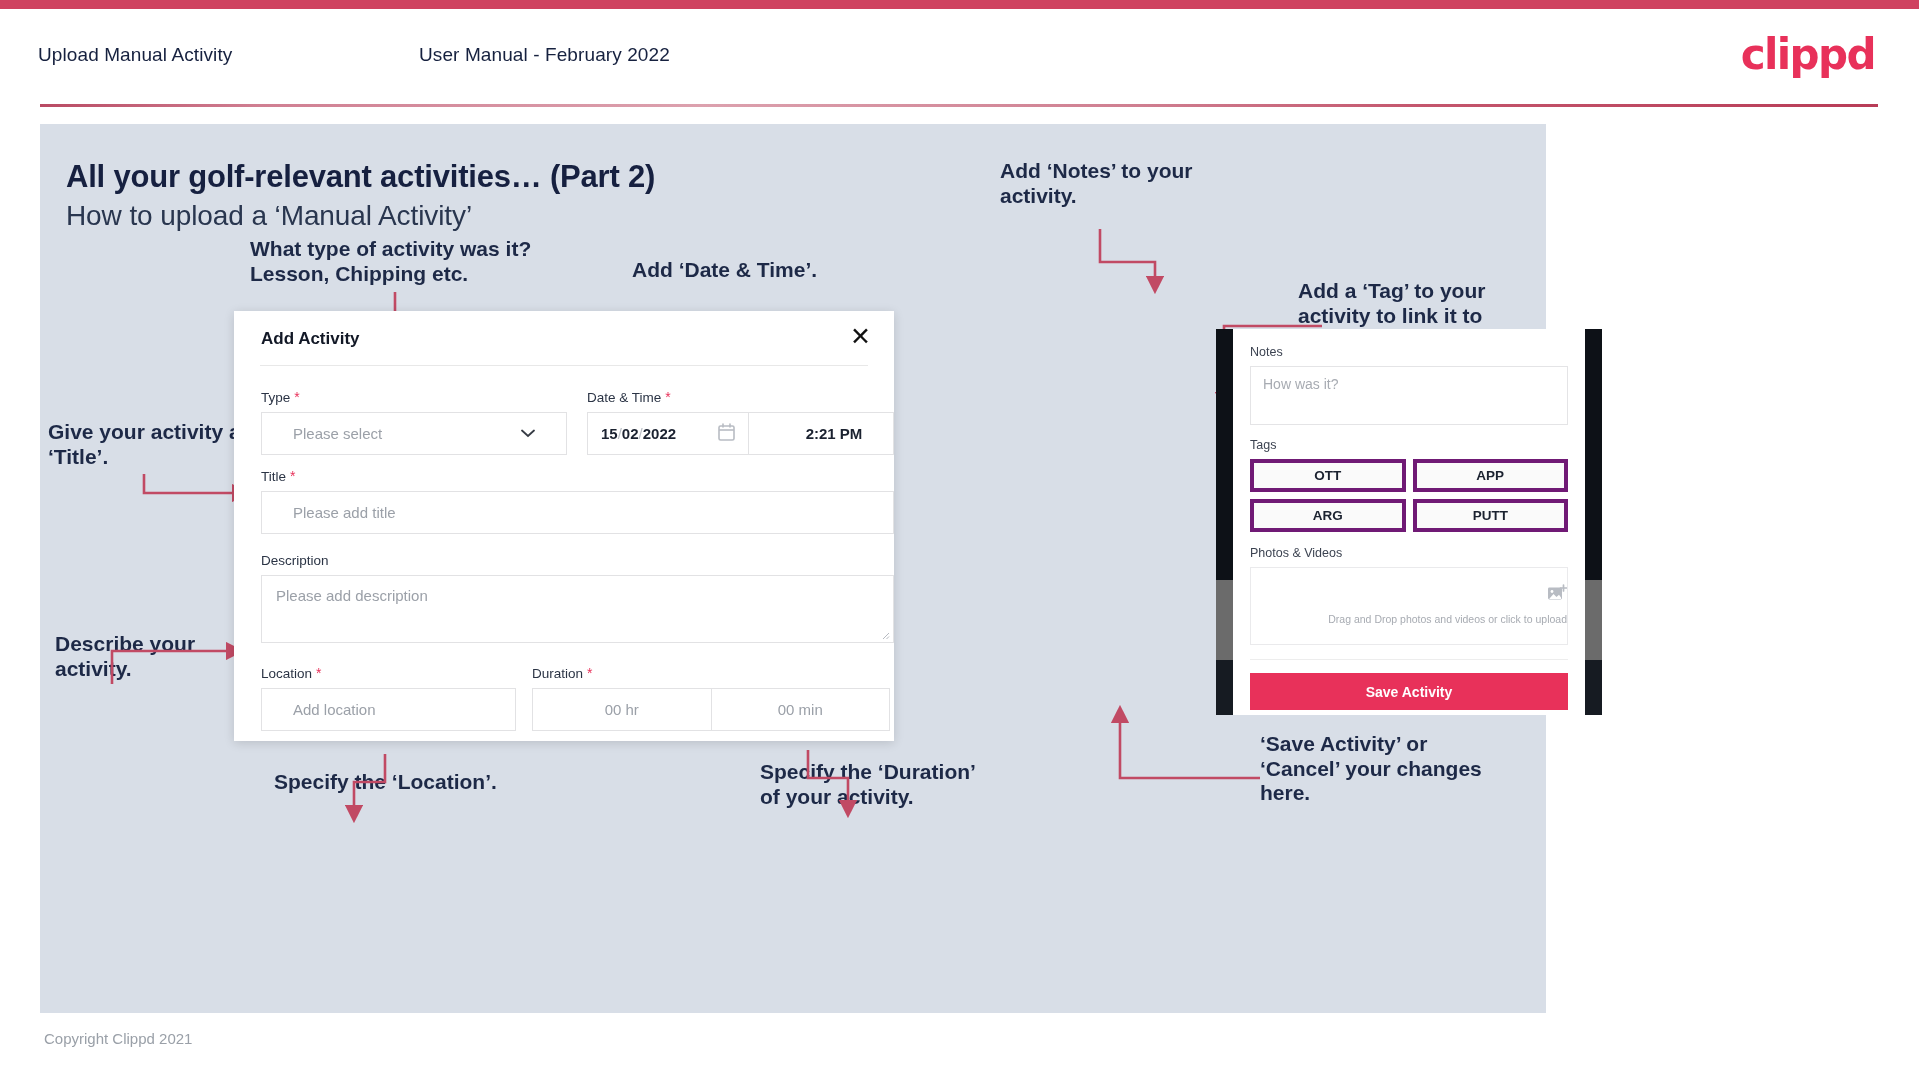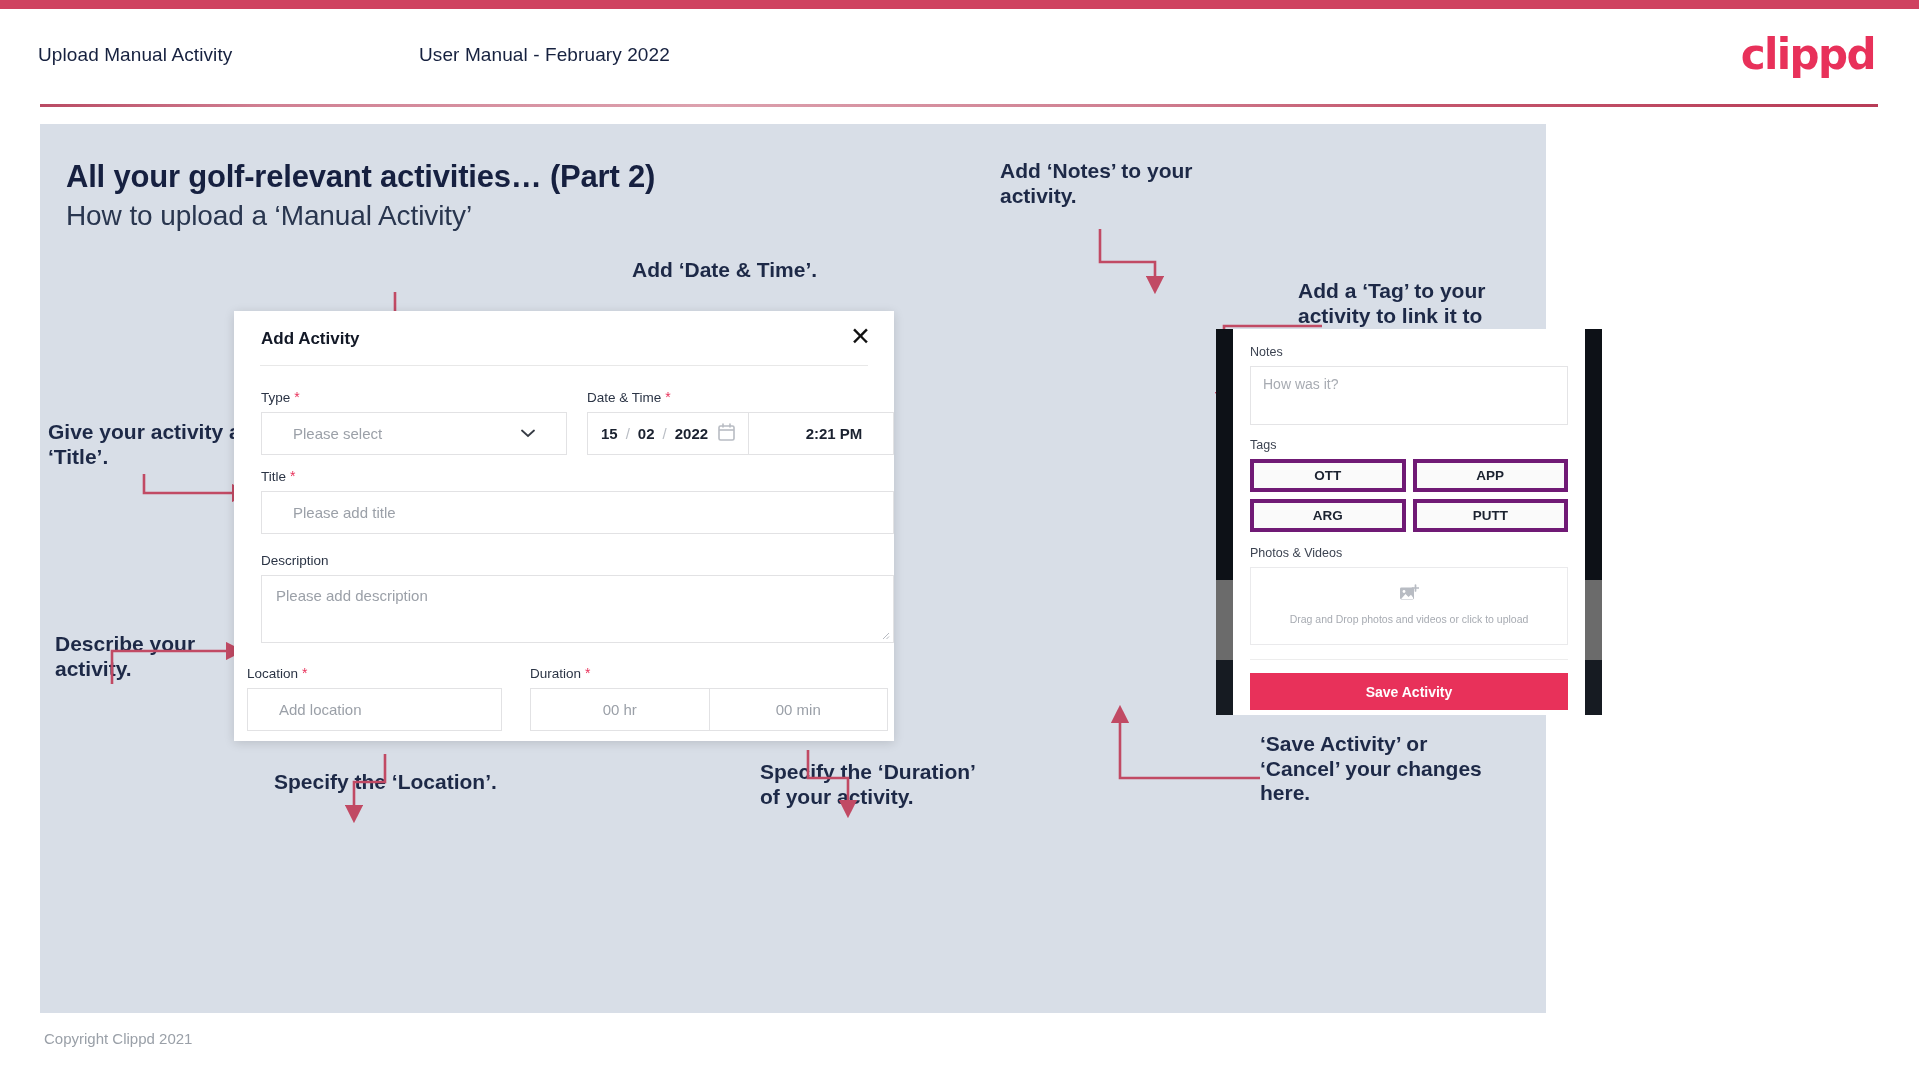--- a/index.html
+++ b/index.html
@@ -93,21 +93,21 @@
     display:flex; align-items:center; padding:0 31px;
     font-size:15px; color:#9ba0a8;
   }
   .row { position:absolute; display:flex; }
 
   .sel-caret {
     margin-left:auto; color:#363b44; font-size:13px; font-family:"DejaVu Sans", sans-serif;
   }
   .dt-wrap { display:flex; border:1px solid #e2e2e4; height:43px; }
   .dt-date {
-    width:160px; display:flex; align-items:center; gap:8px;
+    width:160px; display:flex; align-items:center; gap:0;
     padding:0 13px; font-size:15px; color:#1b2230; font-weight:600;
   }
   .dt-slash { color:#b9bdc4; font-weight:400; }
   .cal-ico { margin-left:auto; }
   .dt-time {
     flex:1; border-left:1px solid #e2e2e4; display:flex;
     align-items:center; justify-content:center;
     font-size:15px; color:#1b2230; font-weight:600;padding-left:26px;
   }
   .ta-box {
@@ -151,21 +151,21 @@
     font-size:14px; color:#a7abb2;
   }
   .tag-grid { display:grid; grid-template-columns:1fr 1fr; gap:7px; }
   .tag-btn {
     height:33px; border:4px solid #701a75; background:#fafafa;
     display:flex; align-items:center; justify-content:center;
     font-size:13.5px; font-weight:700; color:#1b2230; cursor:pointer;
   }
   .dropzone {
     height:78px; border:1px solid #eaeaec; display:flex;
-    flex-direction:column; align-items:center; justify-content:center;
+    flex-direction:column; align-items:flex-end; justify-content:center;
     gap:6px; cursor:pointer;
   }
   .dz-text { font-size:10.5px; color:#a7abb2; text-align:center; line-height:1.45; }
   .p-hr { height:1px; background:#ededed; }
   .save-btn {
     height:37px; background:#e8315a; display:flex; align-items:center;
     justify-content:center; color:#fff; font-size:14px; font-weight:700;
     cursor:pointer;
   }
 
@@ -185,20 +185,24 @@
   <div class="header-title">Upload Manual Activity</div>
   <div class="header-subtitle">User Manual - February 2022</div>
   <div class="logo">clippd</div>
   <div class="header-rule"></div>
 
   <div class="slide">
 
     <div class="slide-title">All your golf-relevant activities… (Part 2)</div>
     <div class="slide-subtitle">How to upload a ‘Manual Activity’</div>
 
+    <div class="callout" style="left:210px; top:113px; width:310px;">
+      <div style="white-space:pre-line">What type of activity was it?
+Lesson, Chipping etc.</div>
+    </div>
     <div class="callout" style="left:592px; top:134px; width:280px;">
       <div style="white-space:pre-line">Add ‘Date &amp; Time’.</div>
     </div>
     <div class="callout" style="left:8px; top:296px; width:220px;">
       <div style="white-space:pre-line">Give your activity a
 ‘Title’.</div>
     </div>
     <div class="callout" style="left:15px; top:508px; width:190px;">
       <div style="white-space:pre-line">Describe your
 activity.</div>
@@ -317,21 +321,21 @@
         </div>
       </div>
 
       <div class="row" style="left:27px; top:157px;">
         <div style="width:633px;">
           <label class="fld-label"><span>Title</span><span class="req"> *</span></label>
           <div class="input-box">Please add title</div>
         </div>
       </div>
 
-      <div class="row" style="left:13px; top:354px; gap:28px;">
+      <div class="row" style="left:27px; top:354px; gap:16px;">
         <div style="width:255px;">
           <label class="fld-label"><span>Location</span><span class="req"> *</span></label>
           <div class="input-box">Add location</div>
         </div>
         <div style="width:358px;">
           <label class="fld-label"><span>Duration</span><span class="req"> *</span></label>
           <div class="dur-wrap">
             <div class="dur-cell">00 hr</div>
             <div class="dur-cell">00 min</div>
           </div>

